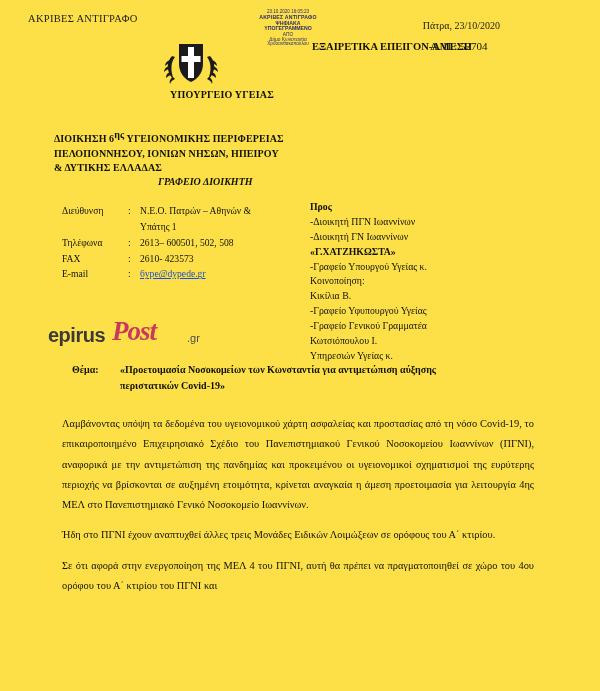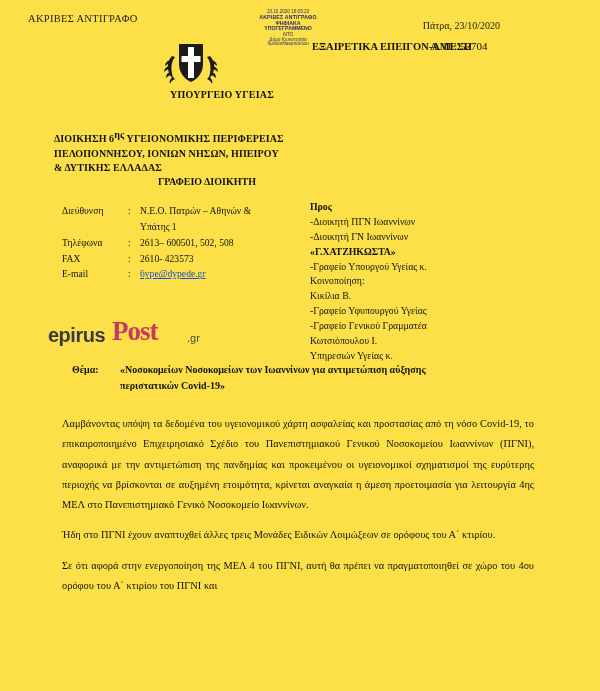--- a/index.html
+++ b/index.html
@@ -107,20 +107,21 @@
     letter-spacing: .1px;
     color: #111;
   }
   .dioikisi sup { font-size: 10px; vertical-align: super; }
 
   .grafeio {
     position: absolute;
     left: 158px; top: 176px;
     font-size: 10px;
     font-weight: bold;
+    font-style: italic;
     color: #111;
   }
 
   
   .contact {
     position: absolute;
     left: 62px; top: 204px;
     font-size: 9.6px;
     line-height: 1.55;
     color: #111;
@@ -156,20 +157,21 @@
     font-family: "Liberation Sans", sans-serif;
     font-size: 20px;
     font-weight: bold;
     color: #3a3a3a;
     letter-spacing: -0.5px;
   }
   .wm-post {
     position: absolute;
     left: 64px; top: 0px;
     font-family: "Liberation Serif", serif;
+    font-style: italic;
     font-size: 27px;
     font-weight: bold;
     color: #c9385f;
     letter-spacing: -1px;
   }
   .wm-gr {
     position: absolute;
     left: 139px; top: 16px;
     font-family: "Liberation Sans", sans-serif;
     font-size: 11px;
@@ -305,21 +307,21 @@
     <div>Υπηρεσιών Υγείας κ.</div>
   </div>
 
   <div class="watermark">
     <span class="wm-epirus">epirus</span>
     <span class="wm-post">Post</span>
     <span class="wm-gr">.gr</span>
   </div>
 
   <div class="subject">
-    <span class="key">Θέμα:</span><span>«Νοσοκομείων Νοσοκομείων των Ιωαννίνων για αντιμετώπιση αύξησης</span>
+    <span class="key">Θέμα:</span><span>«Προετοιμασία Νοσοκομείων των Κωνσταντία για αντιμετώπιση αύξησης</span>
     <div style="margin-left:48px">περιστατικών Covid-19»</div>
   </div>
 
   <div class="body-text">
     <p>Λαμβάνοντας υπόψη τα δεδομένα του υγειονομικού χάρτη ασφαλείας και προστασίας από τη νόσο Covid-19, το επικαιροποιημένο Επιχειρησιακό Σχέδιο του Πανεπιστημιακού Γενικού Νοσοκομείου Ιωαννίνων (ΠΓΝΙ), αναφορικά με την αντιμετώπιση της πανδημίας και προκειμένου οι υγειονομικοί σχηματισμοί της ευρύτερης περιοχής να βρίσκονται σε αυξημένη ετοιμότητα, κρίνεται αναγκαία η άμεση προετοιμασία για λειτουργία 4ης ΜΕΛ στο Πανεπιστημιακό Γενικό Νοσοκομείο Ιωαννίνων.</p>
     <p>Ήδη στο ΠΓΝΙ έχουν αναπτυχθεί άλλες τρεις Μονάδες Ειδικών Λοιμώξεων σε ορόφους του Α΄ κτιρίου.</p>
     <p>Σε ότι αφορά στην ενεργοποίηση της ΜΕΛ 4 του ΠΓΝΙ, αυτή θα πρέπει να πραγματοποιηθεί σε χώρο του 4ου ορόφου του Α΄ κτιρίου του ΠΓΝΙ και</p>
   </div>
 
 </div>

